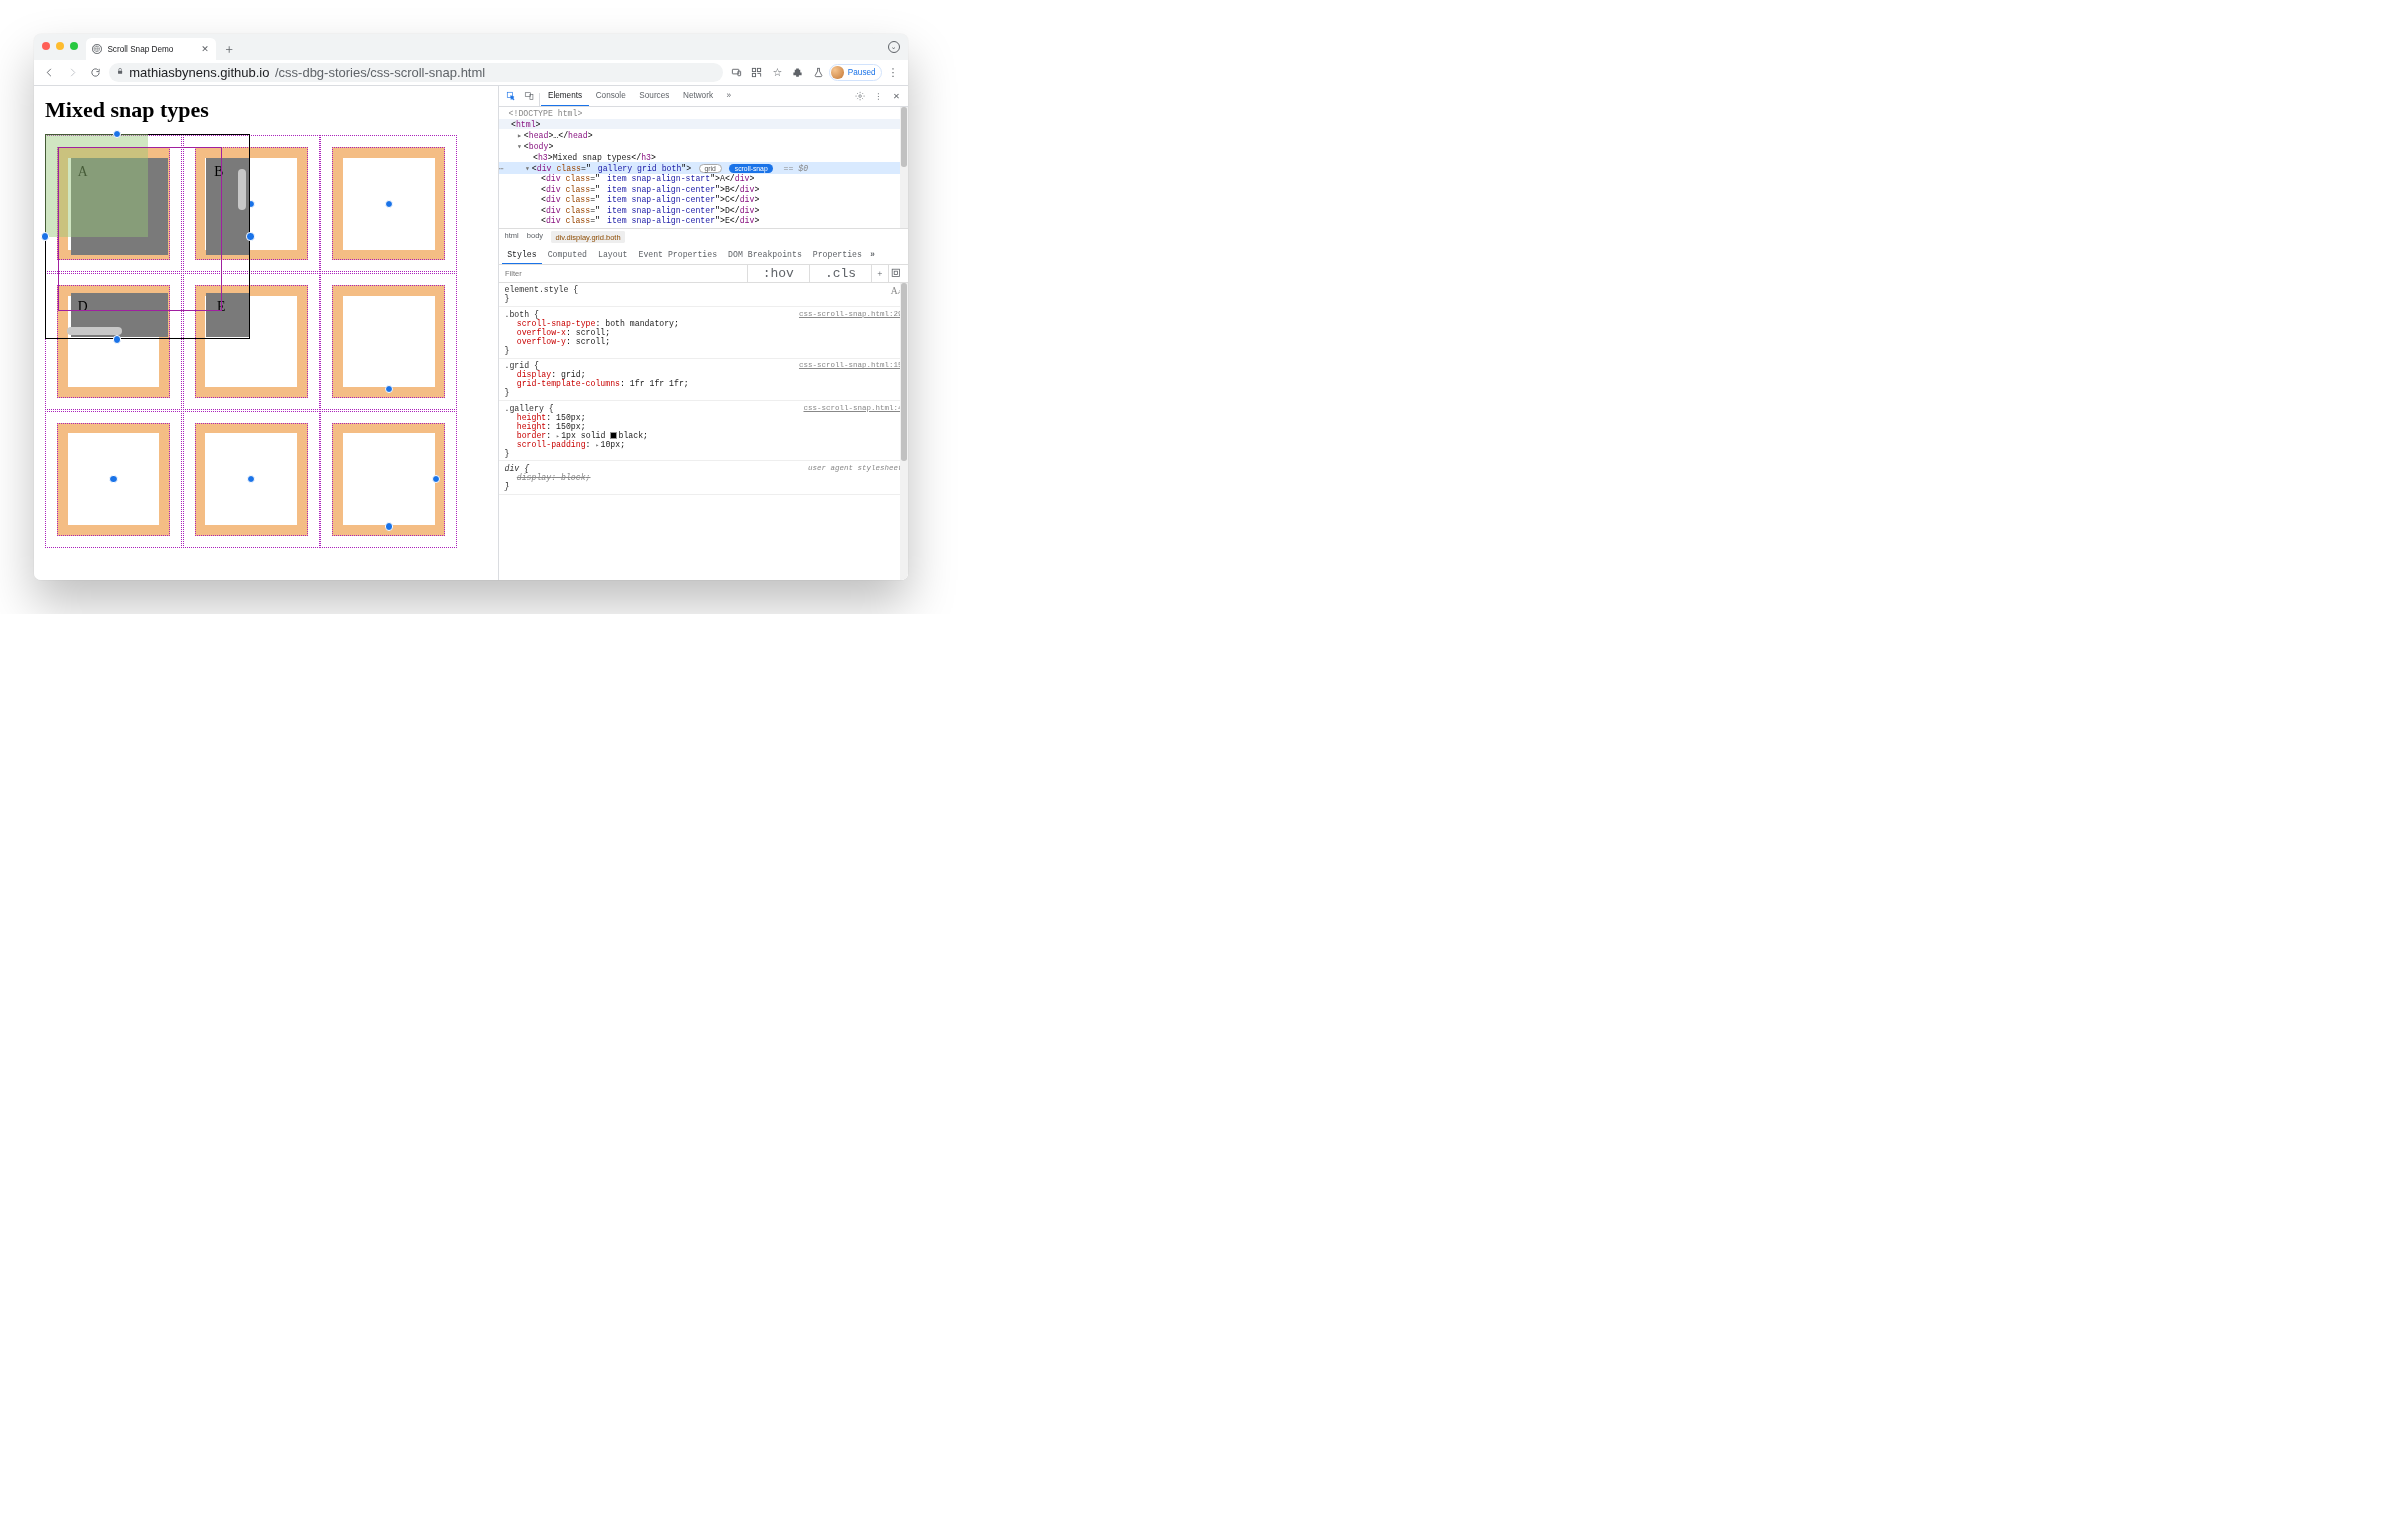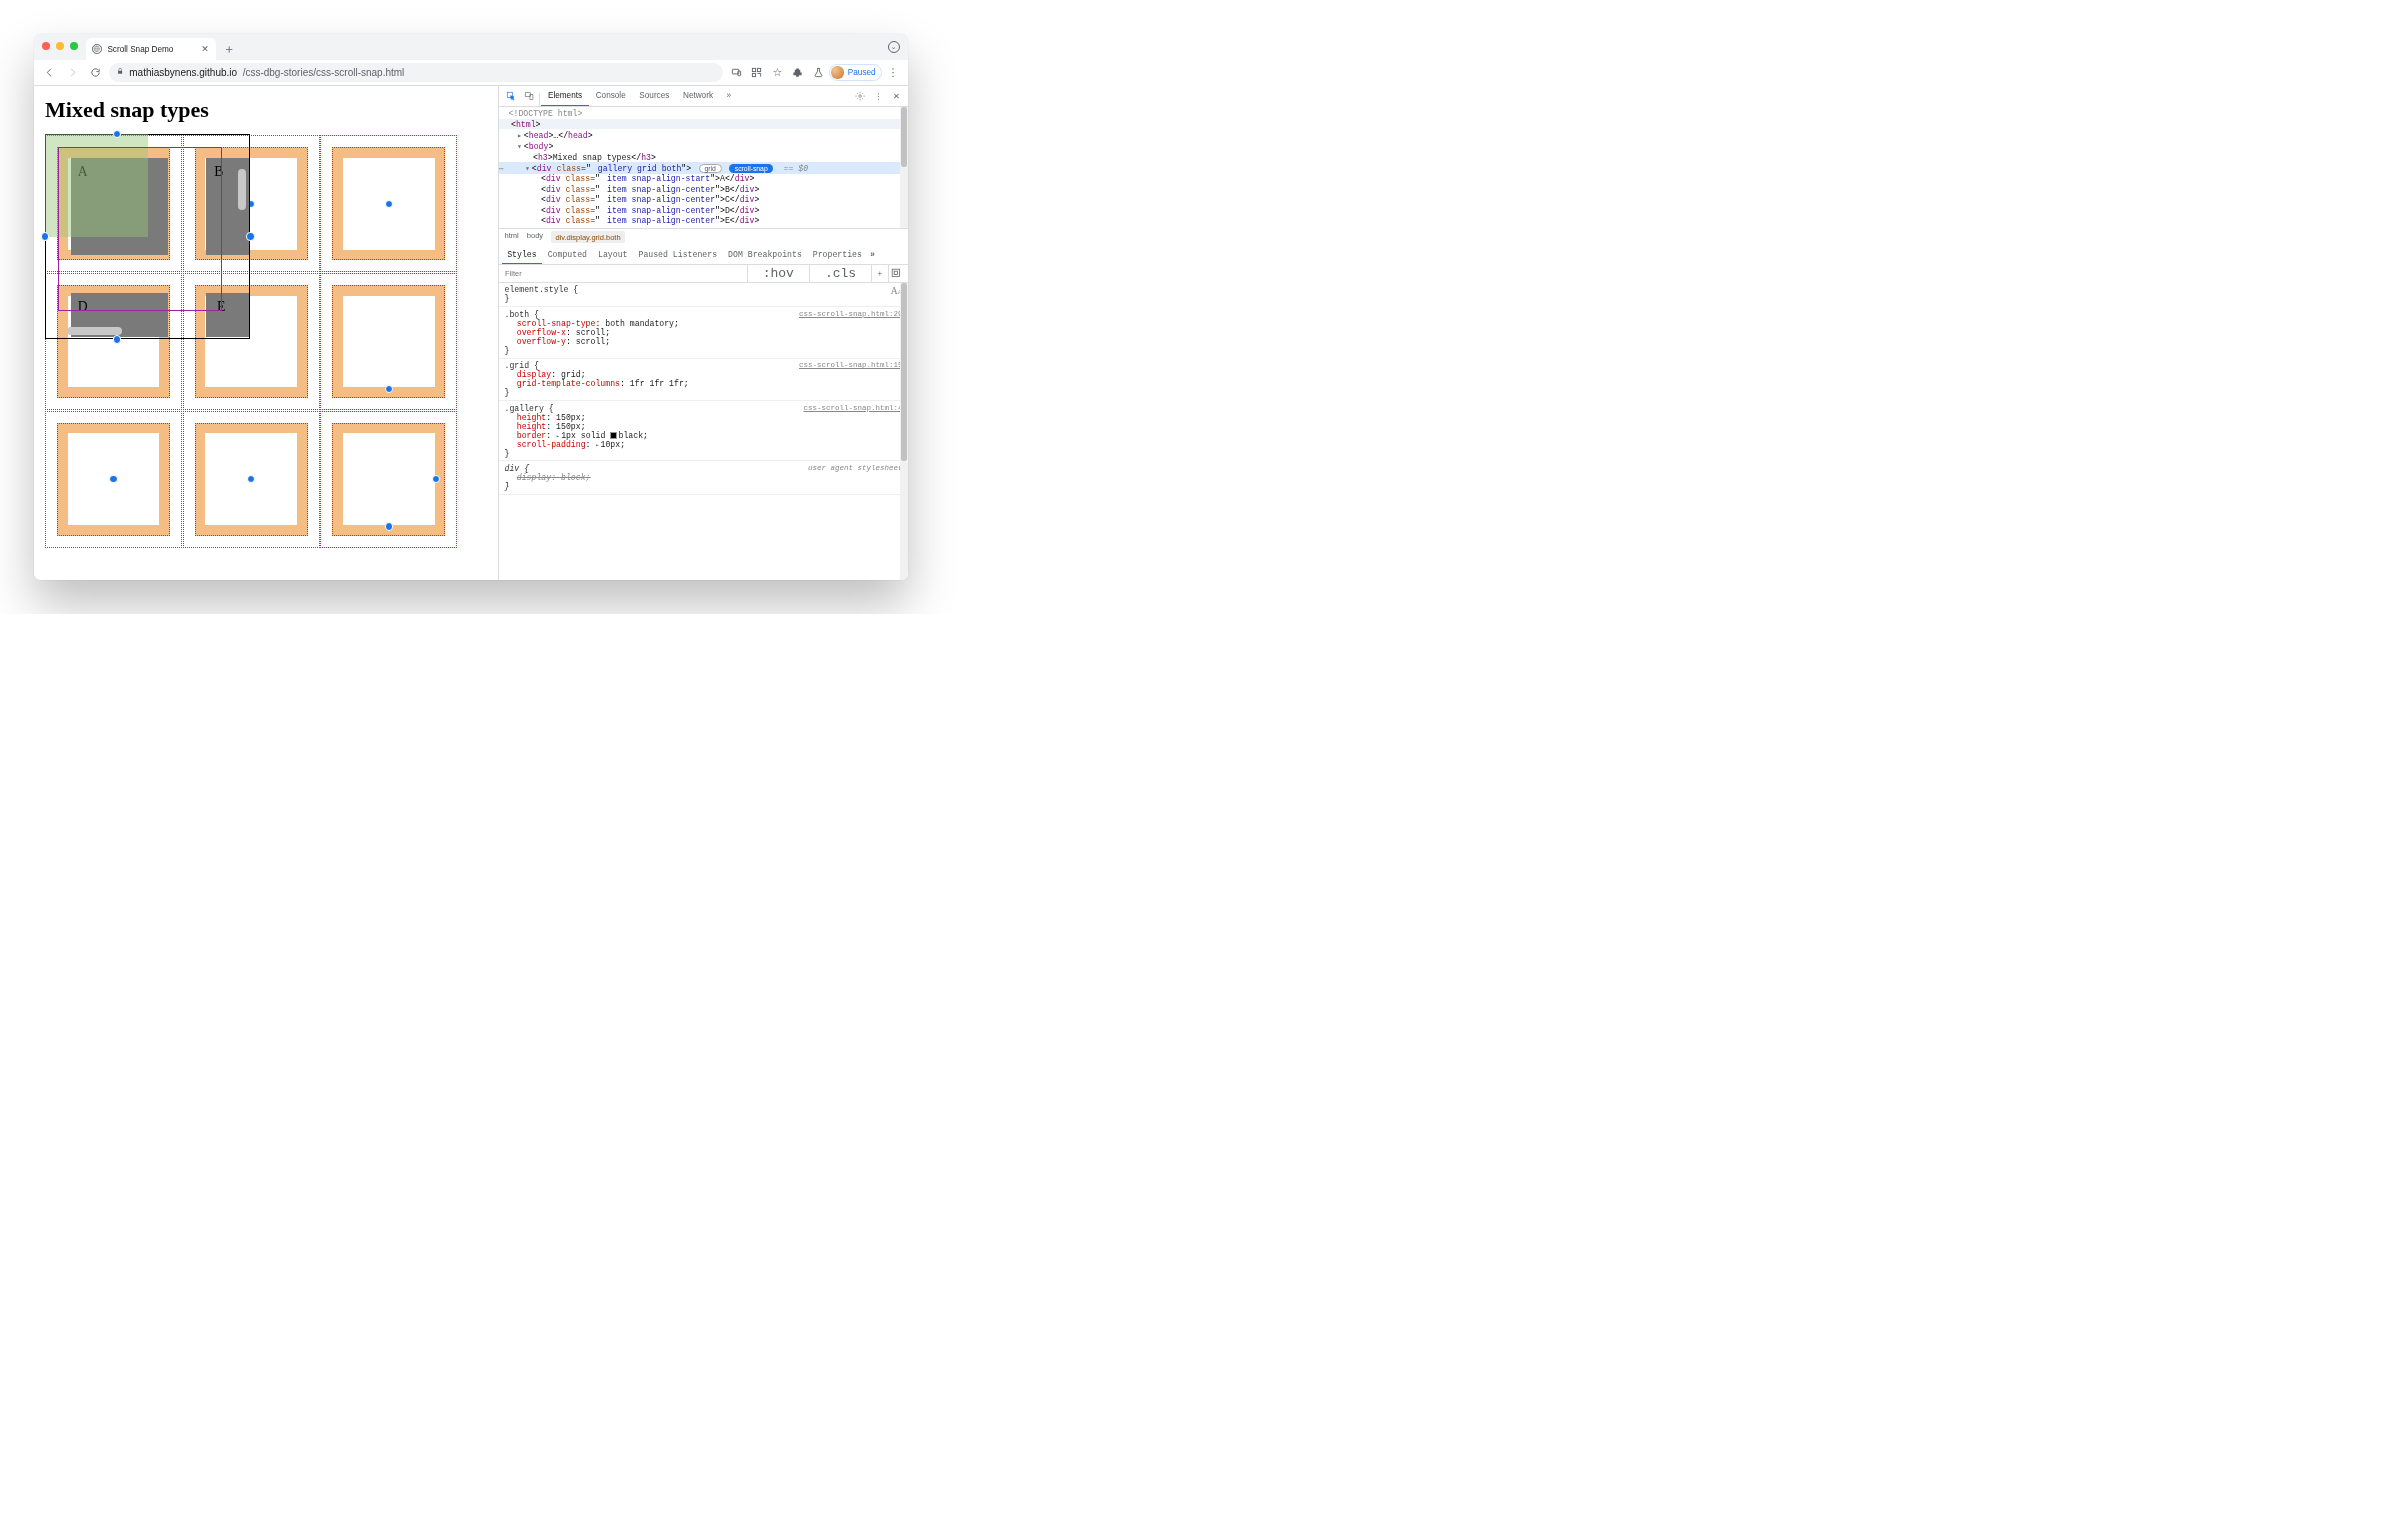--- a/index.html
+++ b/index.html
@@ -102,21 +102,21 @@
   .icon-btn.disabled { color:#bdc1c6; }
   .omnibox {
     flex: 1;
     height: 19px;
     background: var(--chrome-ui-bg);
     border-radius: 9.6px;
     display: flex;
     align-items: center;
     padding: 0 6.8px;
     gap: 5.5px;
-    font-size: 10px;
+    font-size: 13px;
     color: #3c4043;
   }
   .omnibox .lock { font-size: 8.2px; color:#5f6368; }
   .toolbar-right { display:flex; align-items:center; gap:1.4px; }
   .paused-pill {
     display:flex; align-items:center; gap:4.1px;
     border:0.7px solid #d2e3fc; border-radius: 9.6px;
     padding: 1.4px 5.5px 1.4px 1.4px; font-size:8.2px; color:#1a73e8;
   }
   .avatar { width:12.3px; height:12.3px; border-radius:50%; background: radial-gradient(circle at 30% 30%, #f6c48e, #c47836); }
@@ -495,21 +495,21 @@
       <div class="crumbs">
         <span>html</span>
         <span>body</span>
         <span class="sel">div.display.grid.both</span>
       </div>
 
       <div class="subtabs">
         <div class="subtab active">Styles</div>
         <div class="subtab">Computed</div>
         <div class="subtab">Layout</div>
-        <div class="subtab">Paused Listeners</div>
+        <div class="subtab">Event Properties</div>
         <div class="subtab">DOM Breakpoints</div>
         <div class="subtab">Properties</div>
         <div class="more">»</div>
       </div>
 
       <div class="filter-row">
         <input placeholder="Filter" style="">
         <div class="chip">:hov</div>
         <div class="chip">.cls</div>
         <div class="plus-ic">＋</div>

